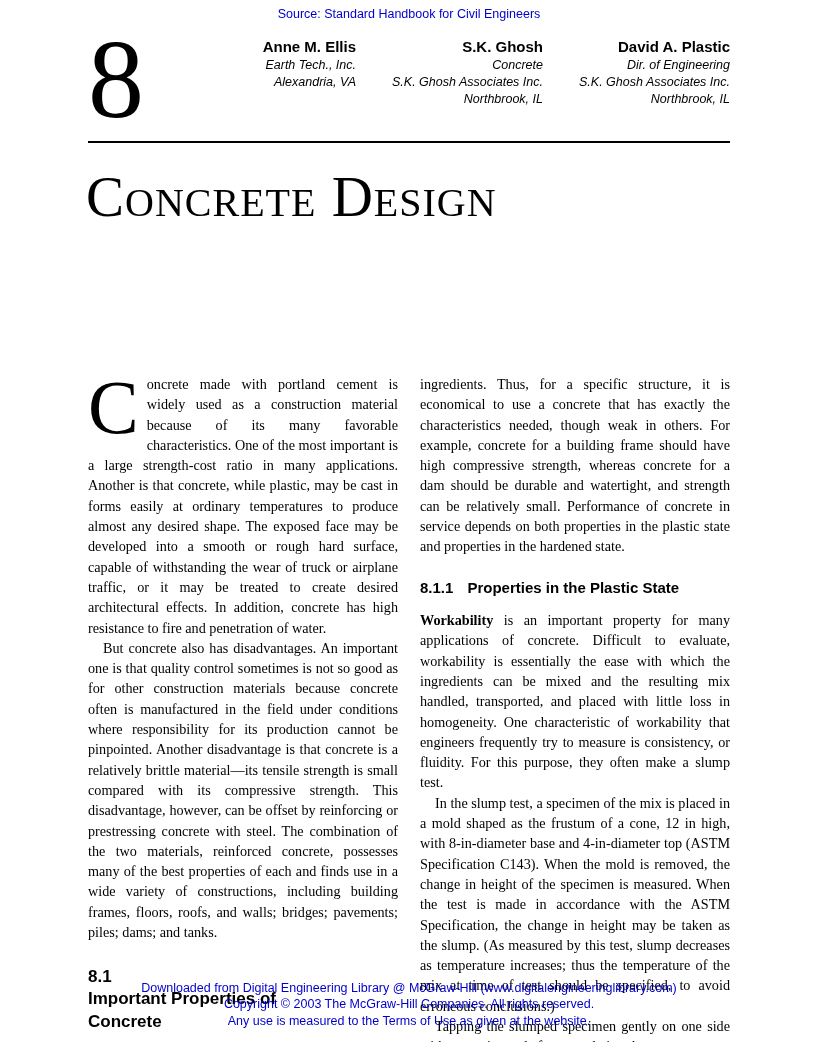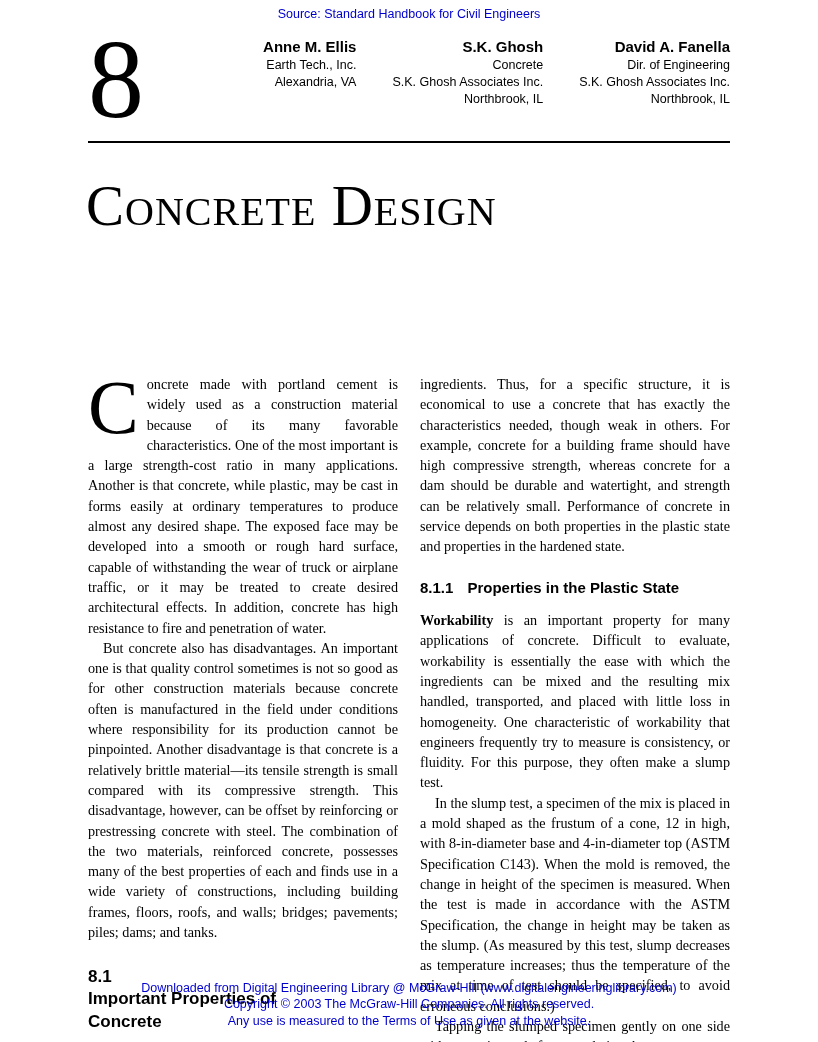--- a/index.html
+++ b/index.html
@@ -40,31 +40,32 @@
   .author {
     text-align: right;
     font-family: "Liberation Sans", sans-serif;
   }
   .author .name {
     font-weight: bold;
     font-size: 15px;
     margin-bottom: 2px;
   }
   .author .affil-line {
+    font-style: italic;
     font-size: 12.5px;
     line-height: 1.35;
   }
   .rule {
     position: absolute;
     top: 141px; left: 88px; right: 88px;
     border-top: 2px solid #000;
   }
   .chapter-title {
     position: absolute;
-    top: 173px; left: 86px;
+    top: 164px; left: 86px;
     font-variant: small-caps;
     font-size: 57px;
     line-height: 1.17;
     letter-spacing: 1px;
   }
   .columns {
     position: absolute;
     top: 374px; left: 88px;
     width: 642px;
     display: flex;
@@ -130,21 +131,21 @@
         <div class="affil-line">Earth Tech., Inc.</div>
         <div class="affil-line">Alexandria, VA</div>
       </div>
       <div class="author">
         <div class="name">S.K. Ghosh</div>
         <div class="affil-line">Concrete</div>
         <div class="affil-line">S.K. Ghosh Associates Inc.</div>
         <div class="affil-line">Northbrook, IL</div>
       </div>
       <div class="author">
-        <div class="name">David A. Fanella</div>
+        <div class="name">David A. Plastic</div>
         <div class="affil-line">Dir. of Engineering</div>
         <div class="affil-line">S.K. Ghosh Associates Inc.</div>
         <div class="affil-line">Northbrook, IL</div>
       </div>
     </div>
   </div>
 
   <div class="rule"></div>
 
   <div class="chapter-title">

